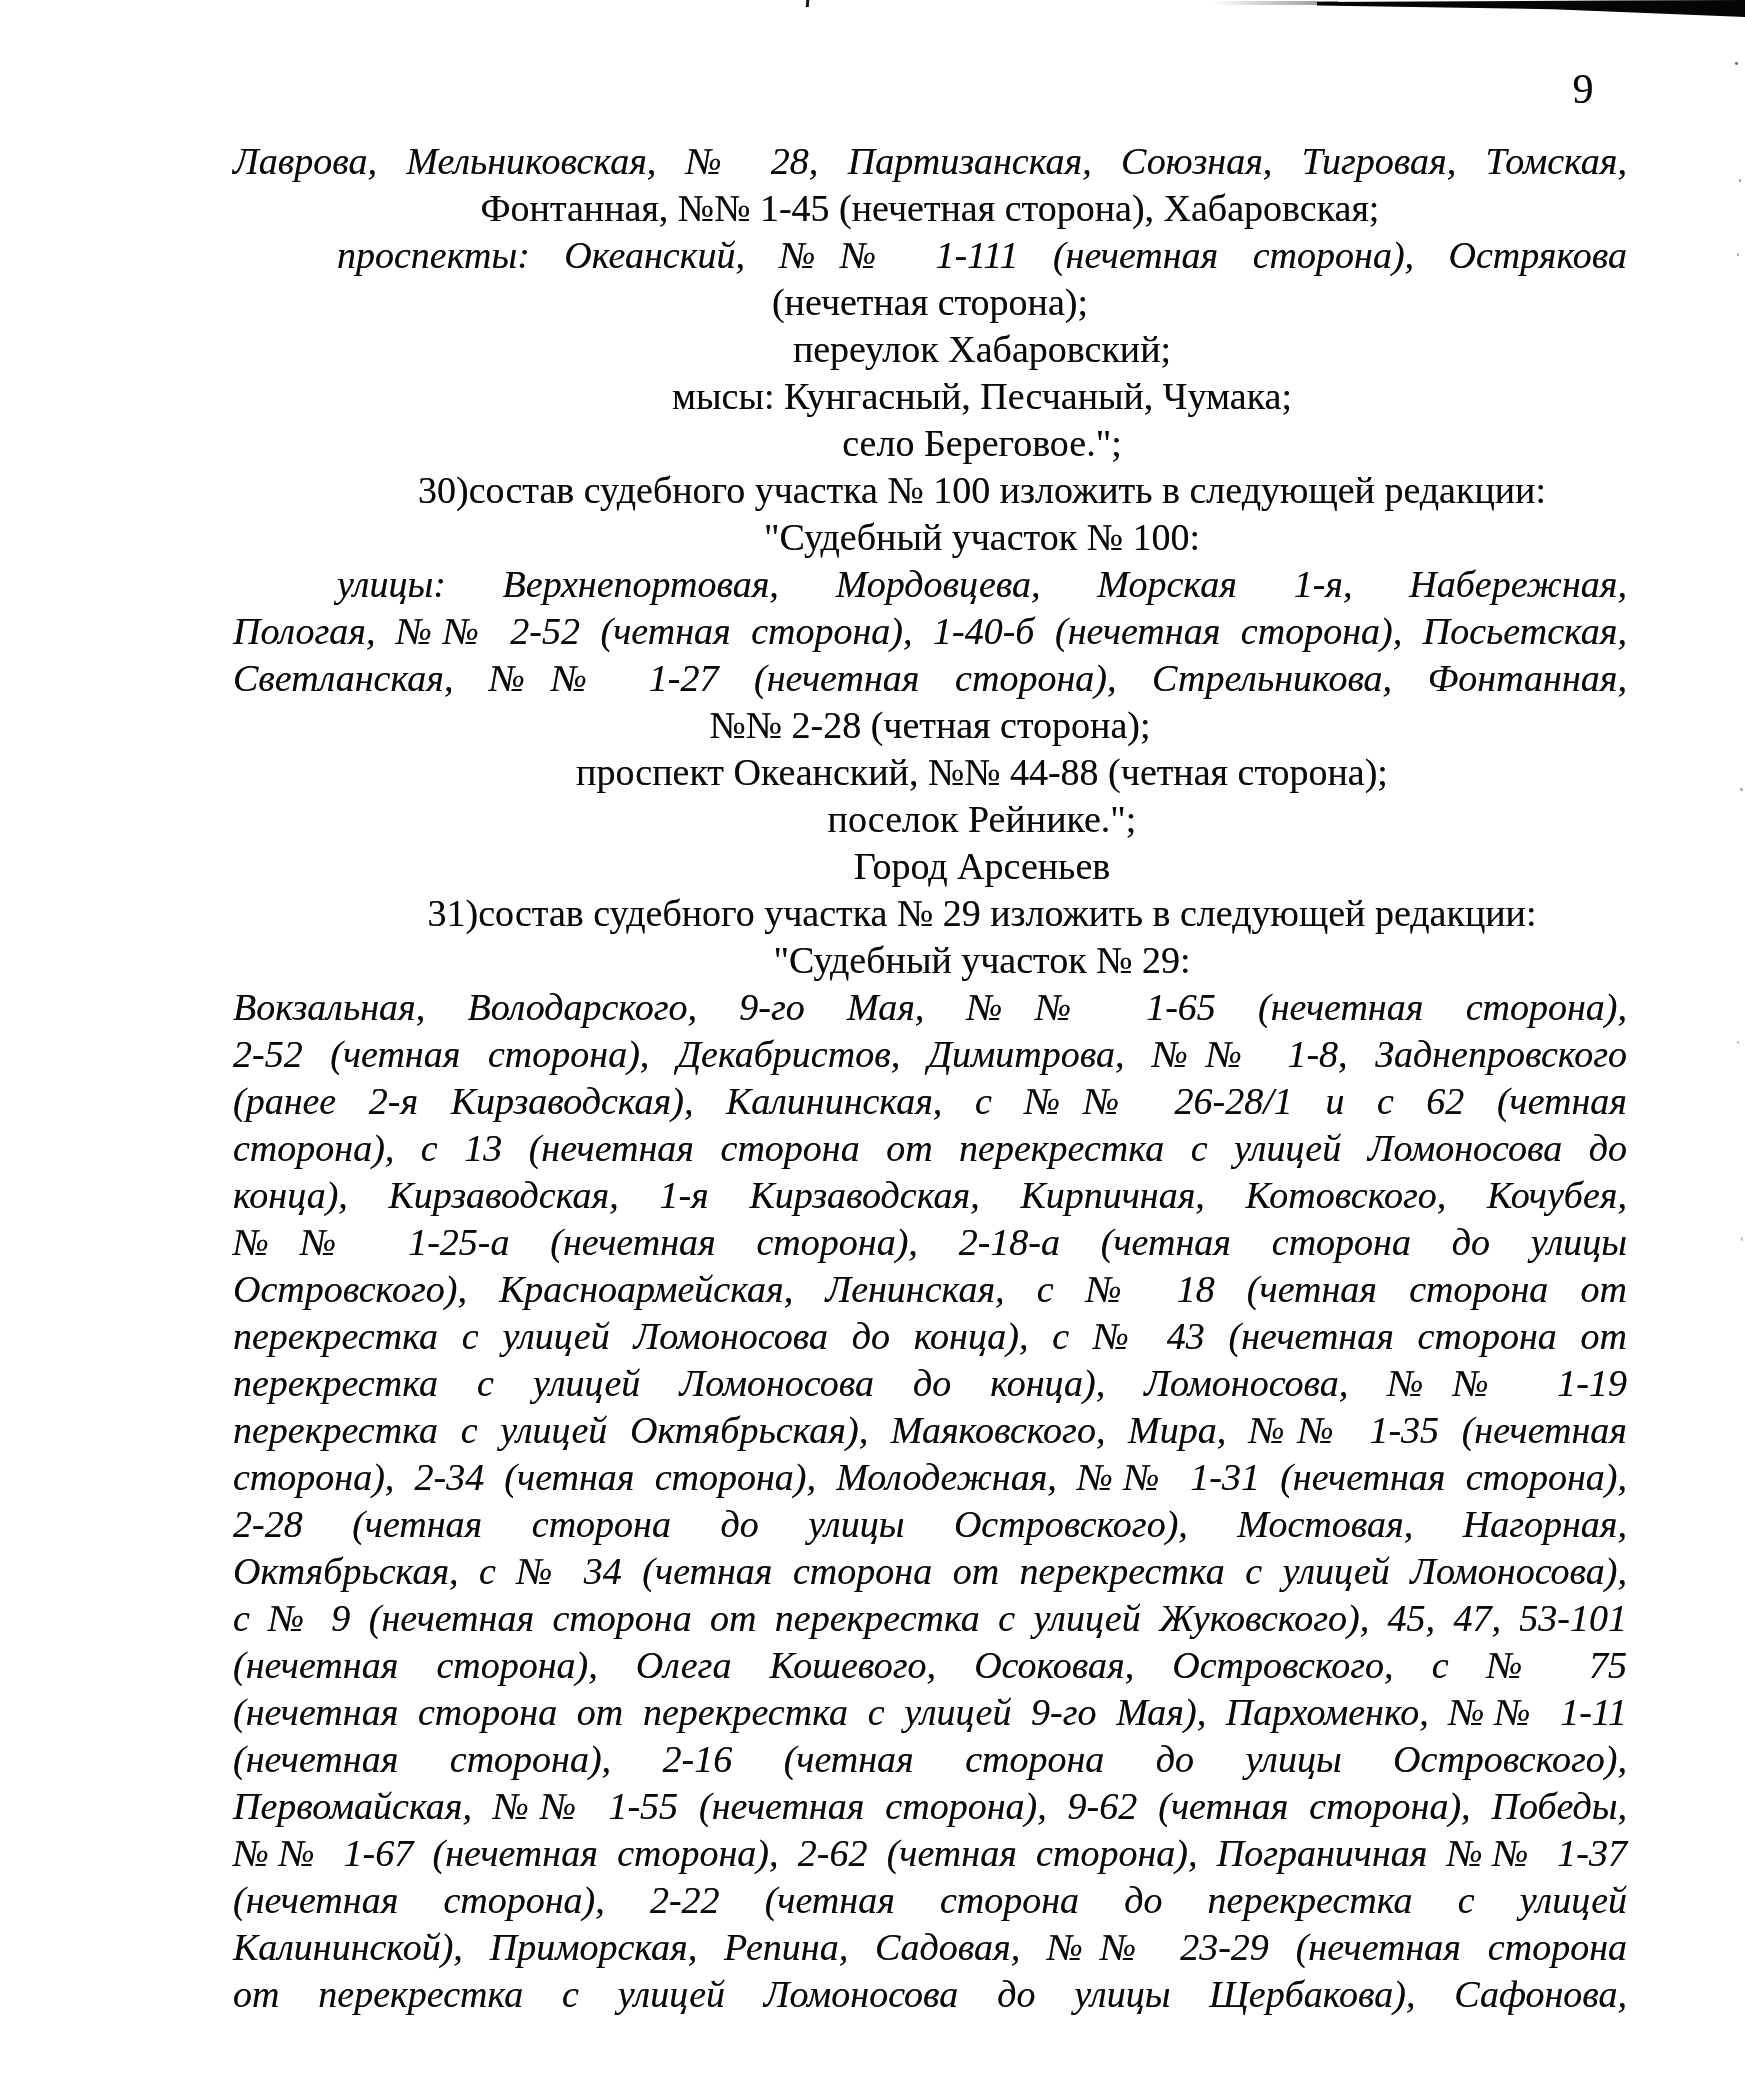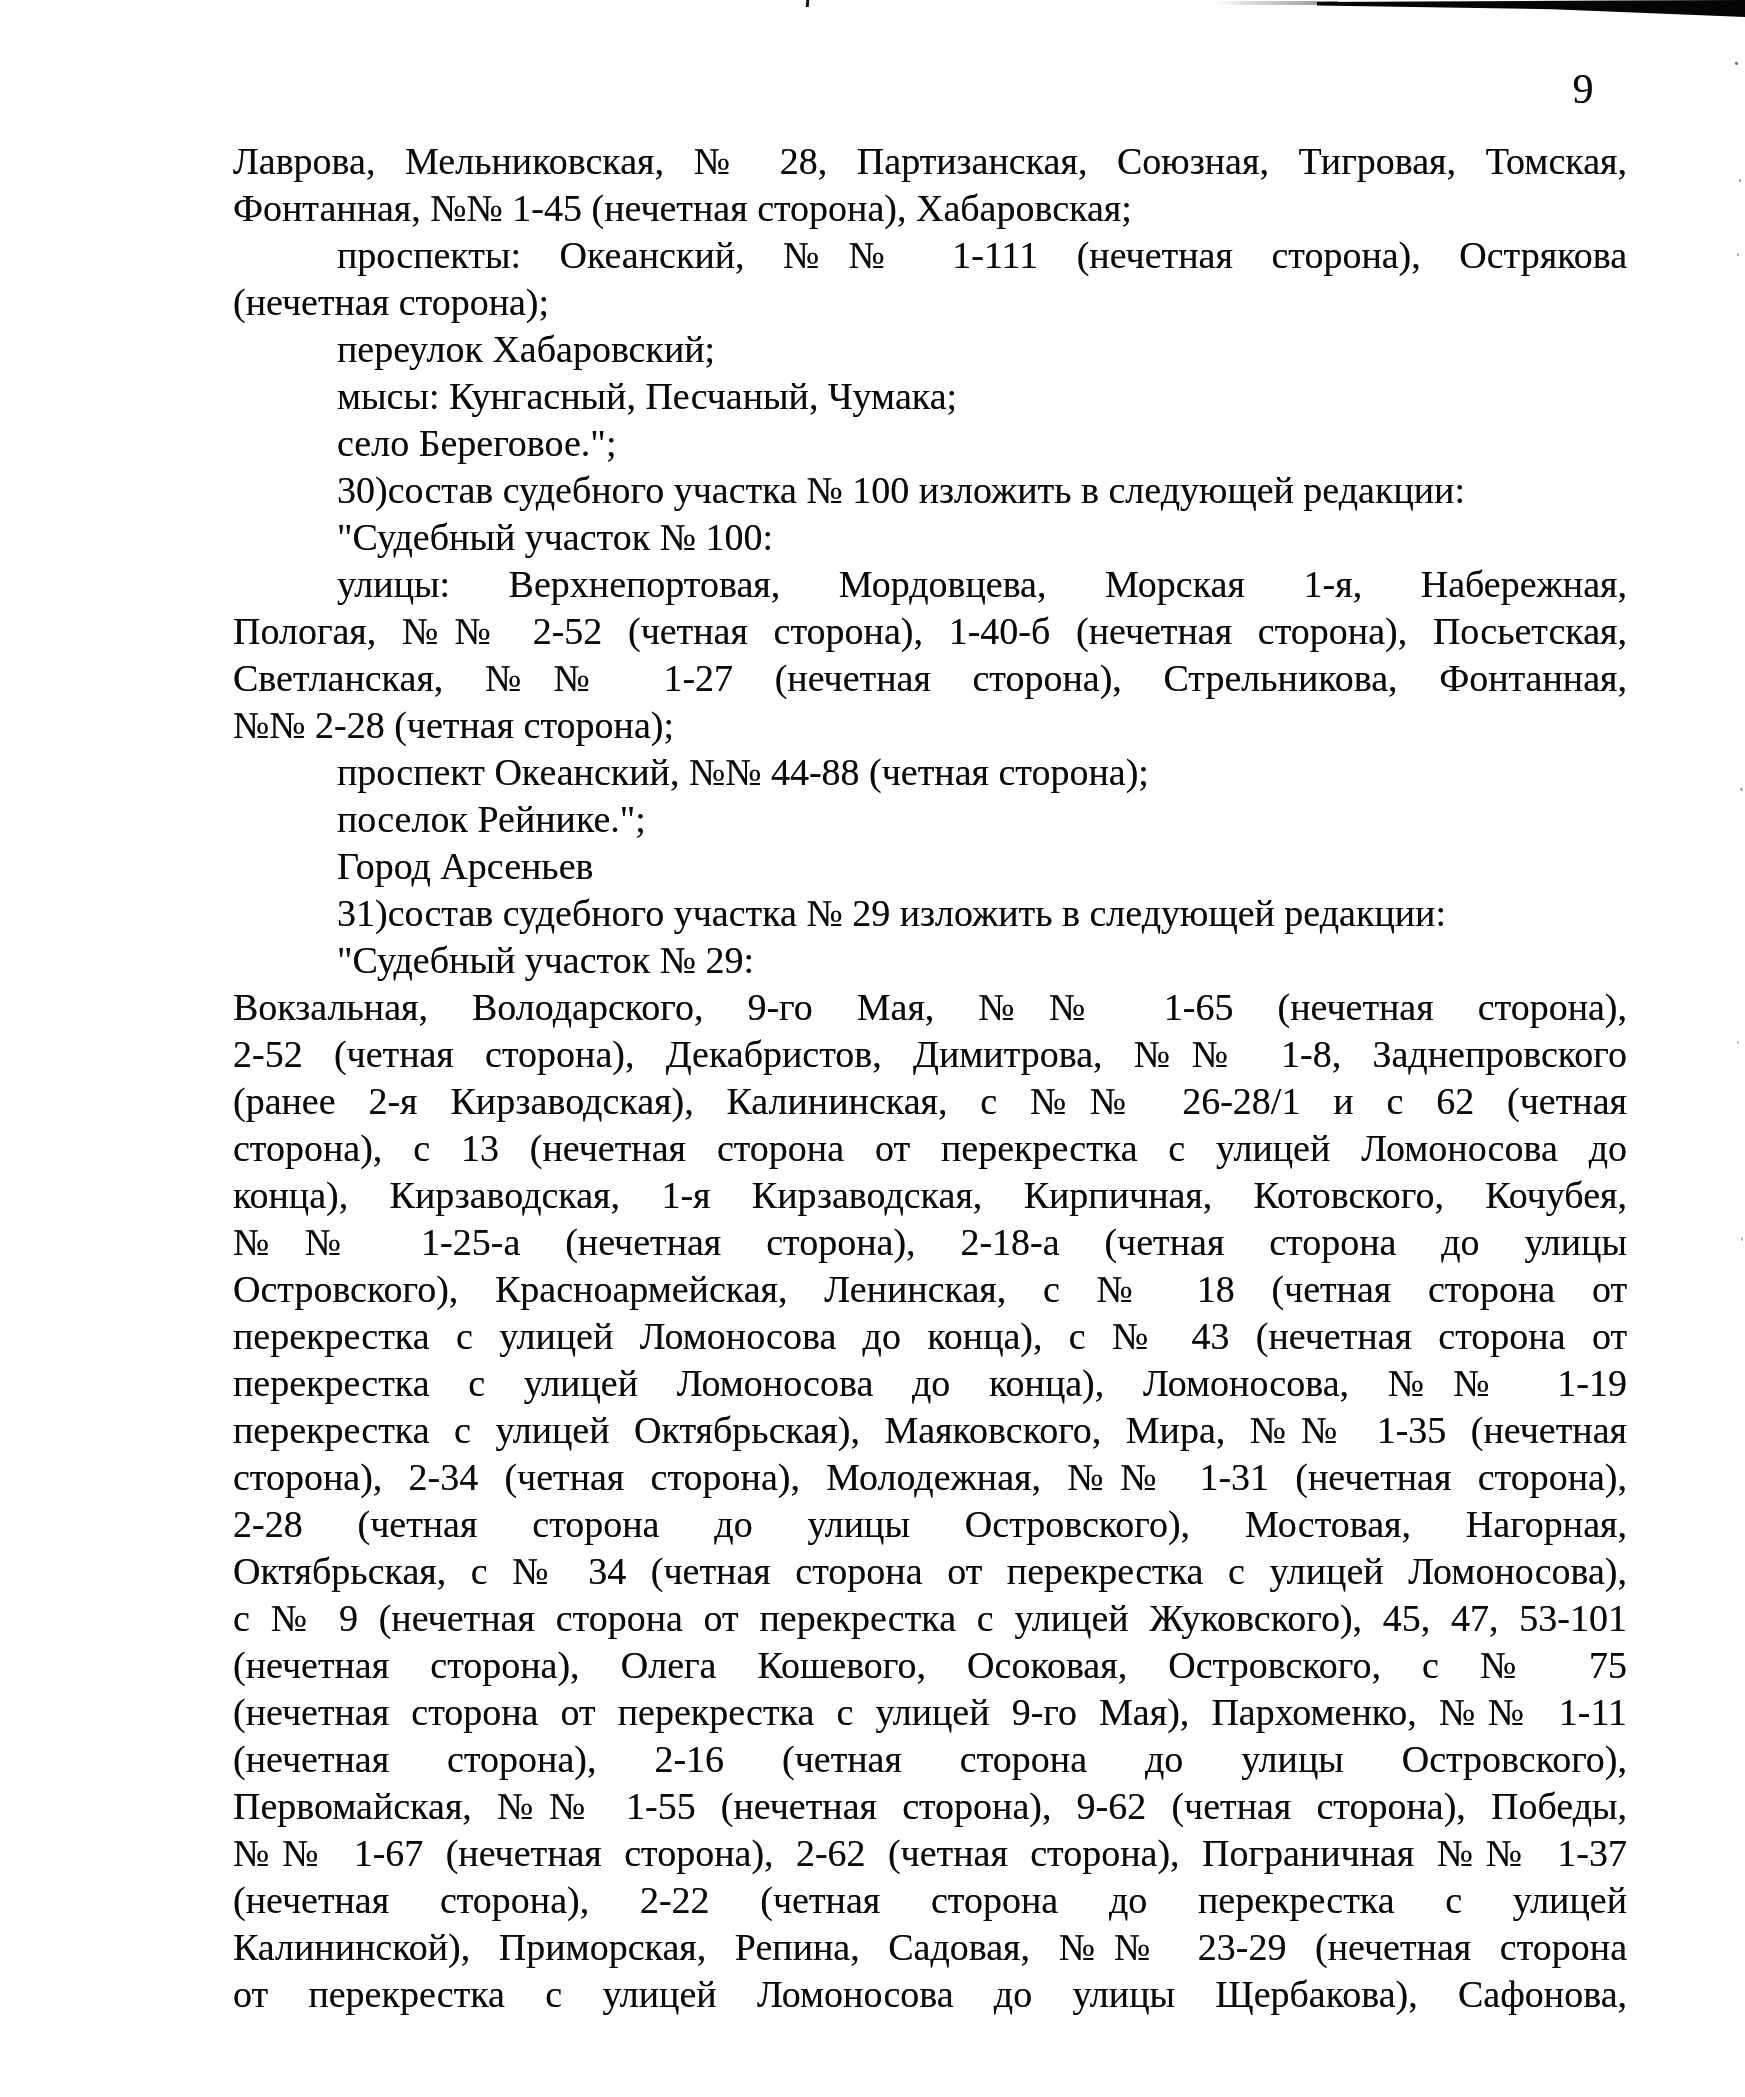--- a/index.html
+++ b/index.html
@@ -12,22 +12,22 @@
     color:#0a0a0a;
   }
   
   .body-text{
     position:absolute;
     left:233px;top:138px;width:1394px;
     font-size:38px;
     line-height:47px;
     text-shadow:0 0 0.4px rgba(0,0,0,0.55);
   }
-  .line{white-space:normal;text-align:left;}
-  .line.fill{text-align:justify;text-align-last:justify;}
+  .line{white-space:normal;text-align:center;}
+  .line.fill{text-align:justify;text-align-last:justify;font-style:italic;}
   .line.indent{text-indent:104px;}
   
   .pagenum{
     position:absolute;top:68px;left:1535px;width:96px;
     text-align:center;font-size:42px;line-height:1;
     text-shadow:0 0 0.4px rgba(0,0,0,0.55);
   }
   
   .wedge{
     position:absolute;top:0;left:1317px;width:428px;height:20px;

